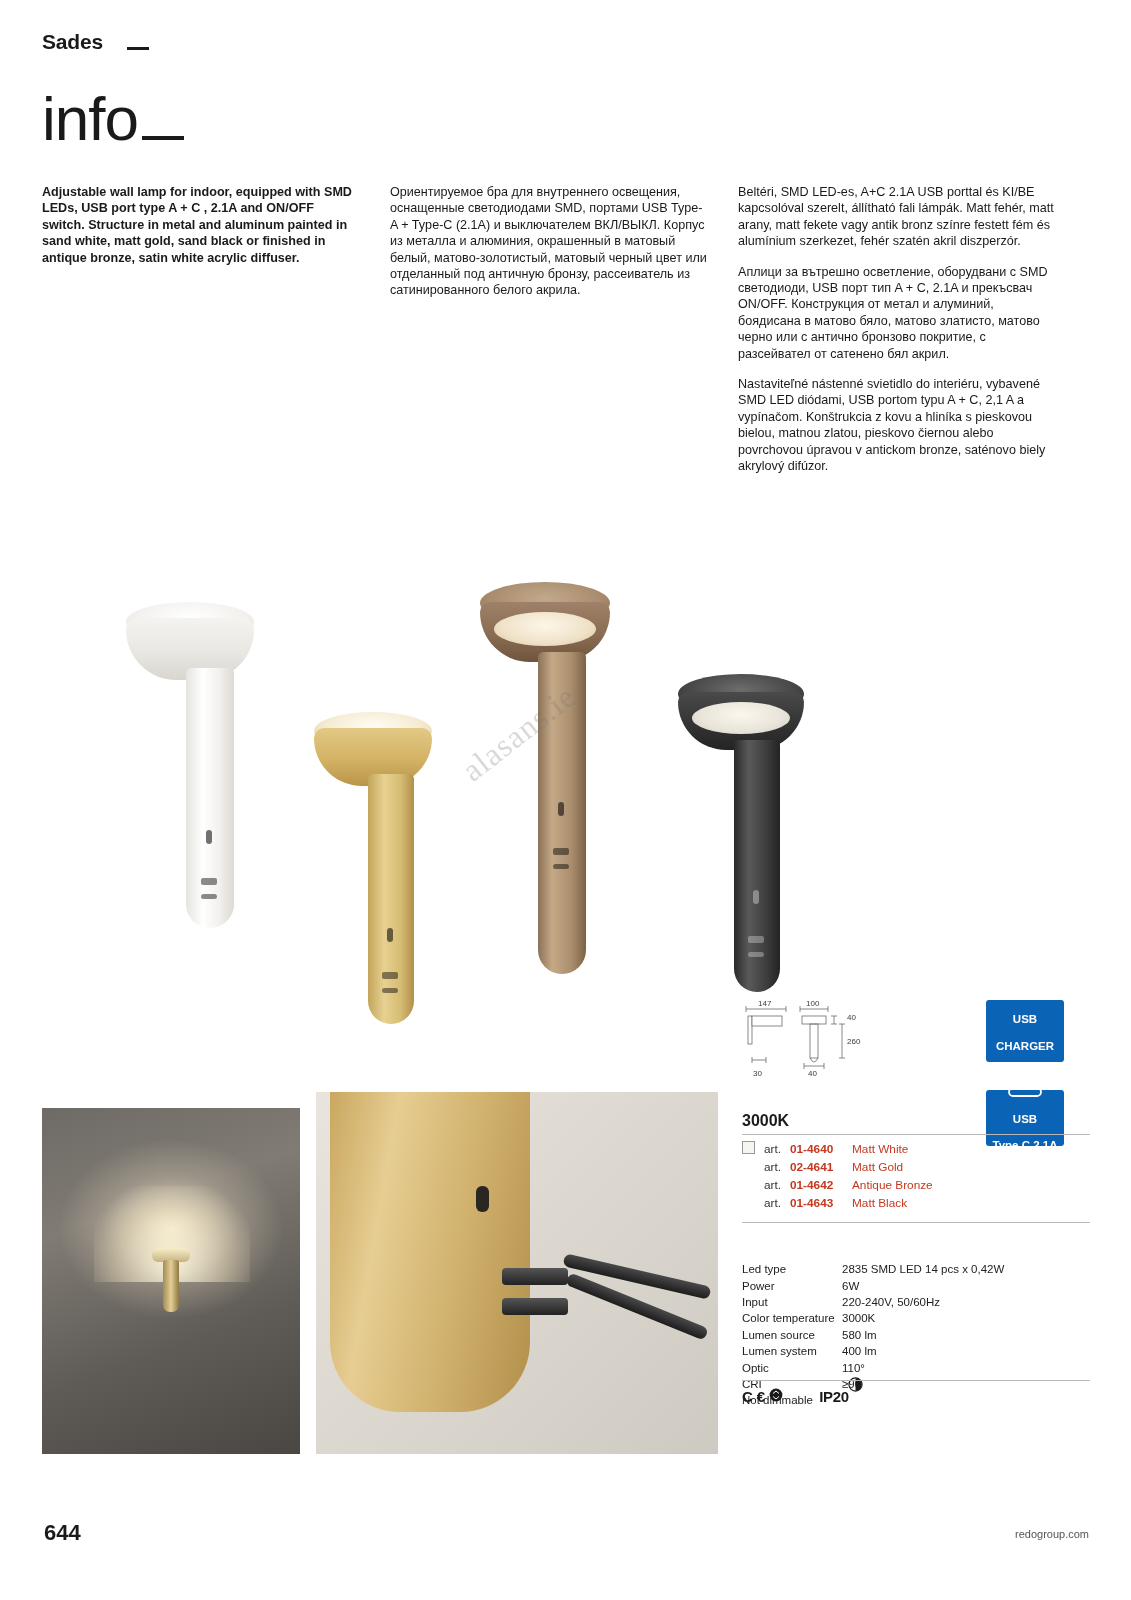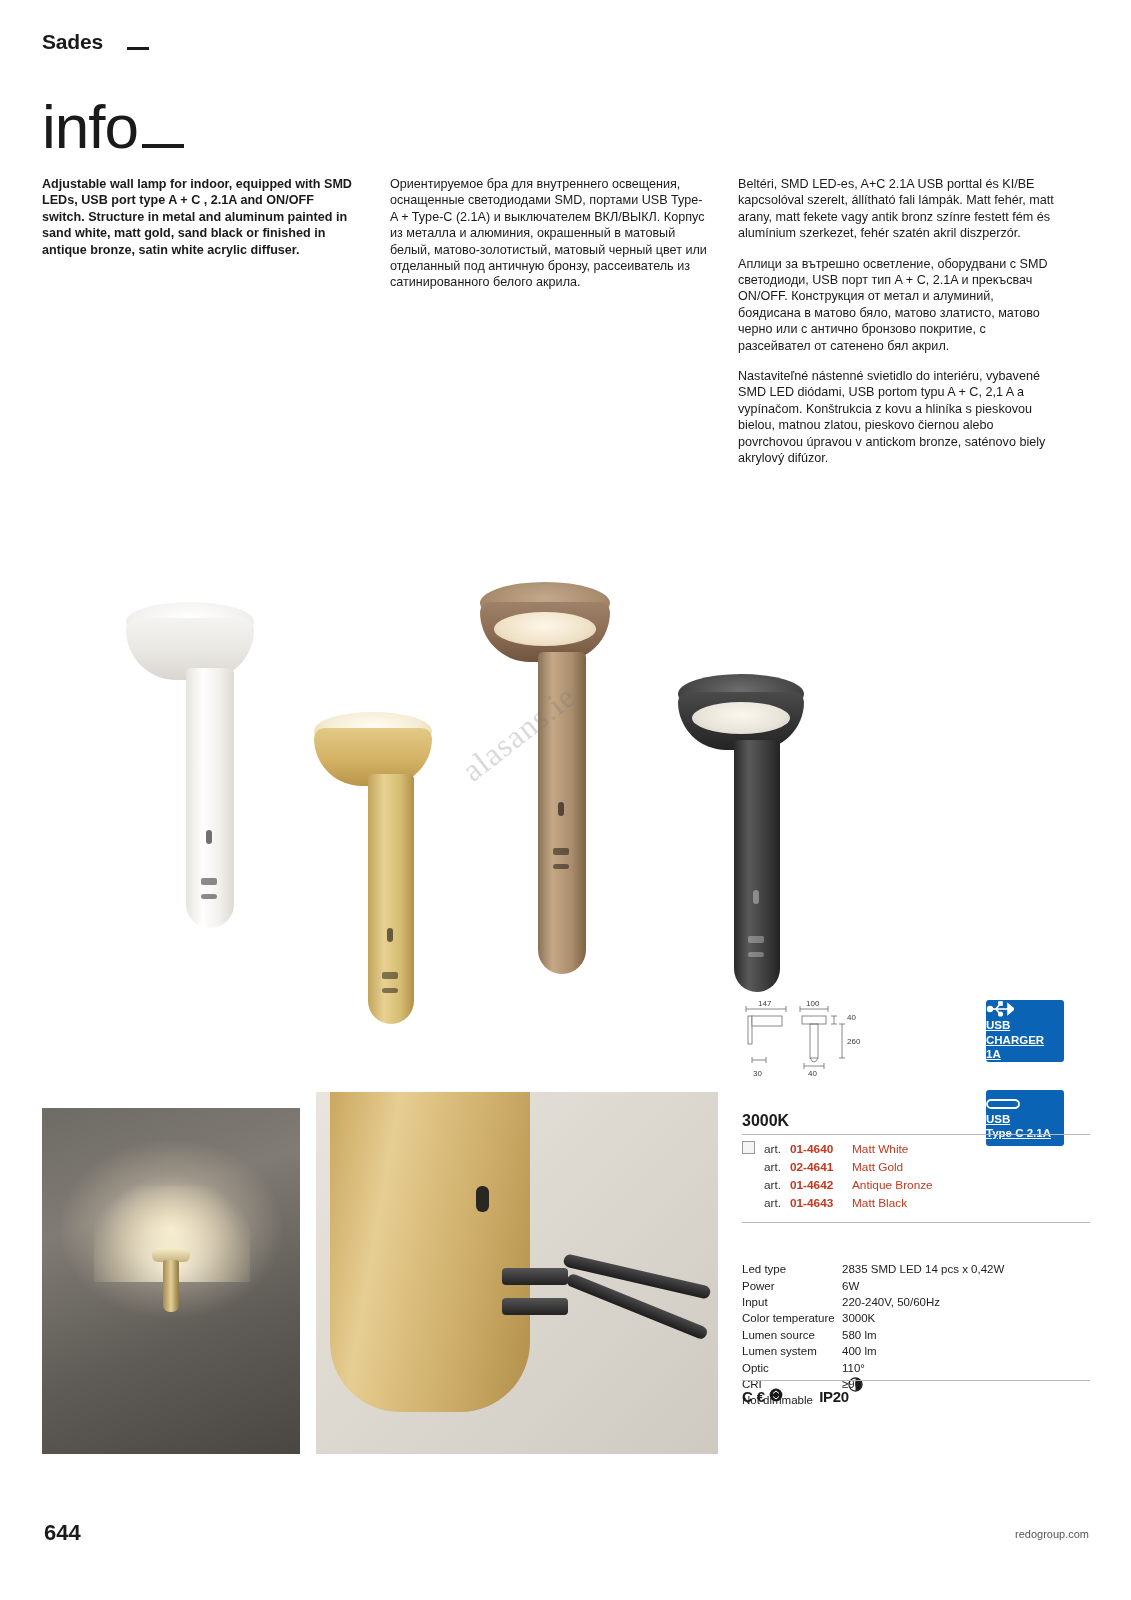--- a/index.html
+++ b/index.html
@@ -17,30 +17,30 @@
   
   .brand {
     position:absolute; left:42px; top:30px;
     font-size:21px; font-weight:700; letter-spacing:-0.2px;
     display:flex; align-items:flex-end; gap:24px;
   }
   .brand .dash {
     display:inline-block; width:22px; height:3px; background:#1a1a1a; margin-bottom:4px;
   }
   .info-title {
-    position:absolute; left:42px; top:96px;
+    position:absolute; left:42px; top:88px;
     font-size:62px; font-weight:300; letter-spacing:-1px; line-height:1;
     display:flex; align-items:flex-end; gap:4px;
   }
   .info-title .dash {
     display:inline-block; width:42px; height:4px; background:#1a1a1a; margin-bottom:10px;
   }
 
   
-  .cols { position:absolute; left:42px; top:176px; width:1048px; display:flex; gap:0; }
+  .cols { position:absolute; left:42px; top:184px; width:1048px; display:flex; gap:0; }
   .col { width:318px; margin-right:30px; }
   .col:last-child { margin-right:0; }
   .col p { margin:0 0 14px 0; font-size:12.6px; line-height:16.4px; }
   .col.first p { font-weight:700; }
 
   
   .lamps { position:absolute; left:42px; top:560px; width:760px; height:480px; }
 
   .lamp { position:absolute; }
   .lamp .stem {
@@ -170,21 +170,21 @@
     background:linear-gradient(180deg,#555,#222);
   }
 
   
   .drawings { position:absolute; left:742px; top:1000px; width:120px; height:100px; }
   .drawings svg { display:block; }
 
   .badge {
     position:absolute; width:78px; height:62px; background:#0b63b5; color:#fff;
     border-radius:3px; text-align:center; font-weight:700; line-height:1.08;
-    display:flex; flex-direction:column; align-items:flex-start; justify-content:center; gap:2px;text-decoration:underline;
+    display:flex; flex-direction:column; align-items:center; justify-content:center; gap:14px;
   }
   #badge-usb-charger { left:986px; top:1000px; }
   #badge-usb-typec  { left:986px; top:1090px; height:56px; }
   .badge .b-txt { font-size:11.5px; }
   .badge .b-icon { line-height:0; }
 
   
   .kelvin {
     position:absolute; left:742px; top:1112px; font-size:16px; font-weight:700;
   }

